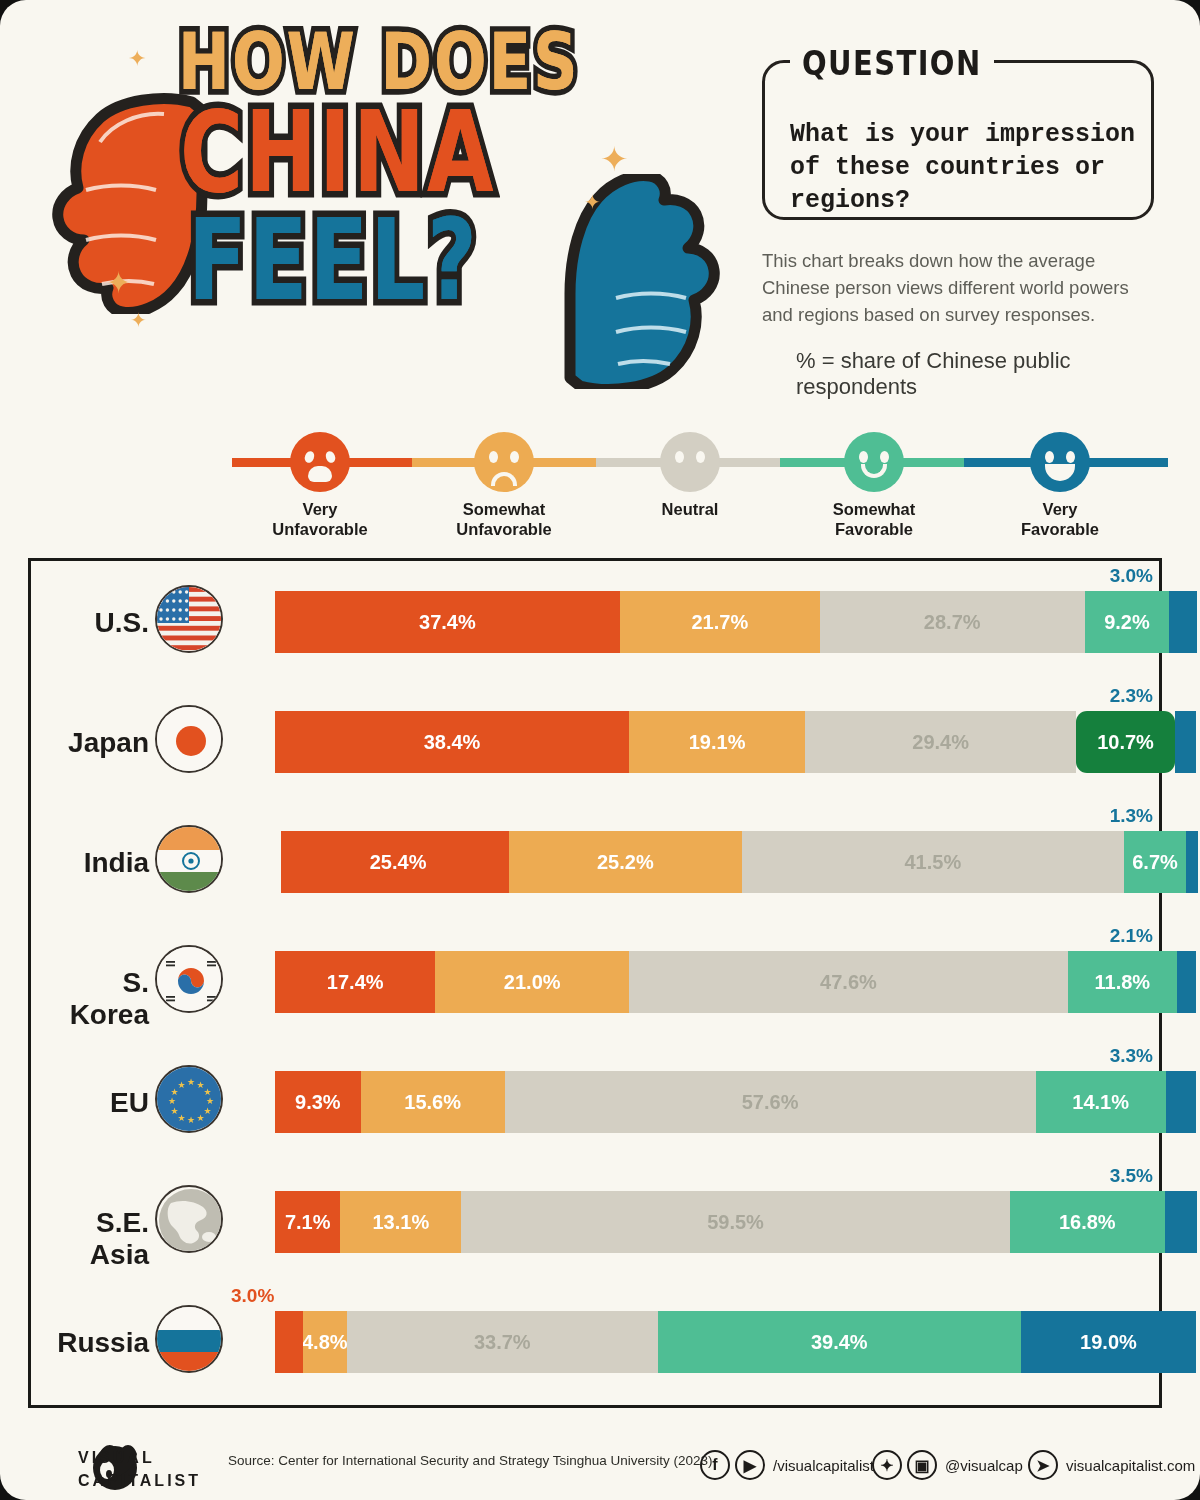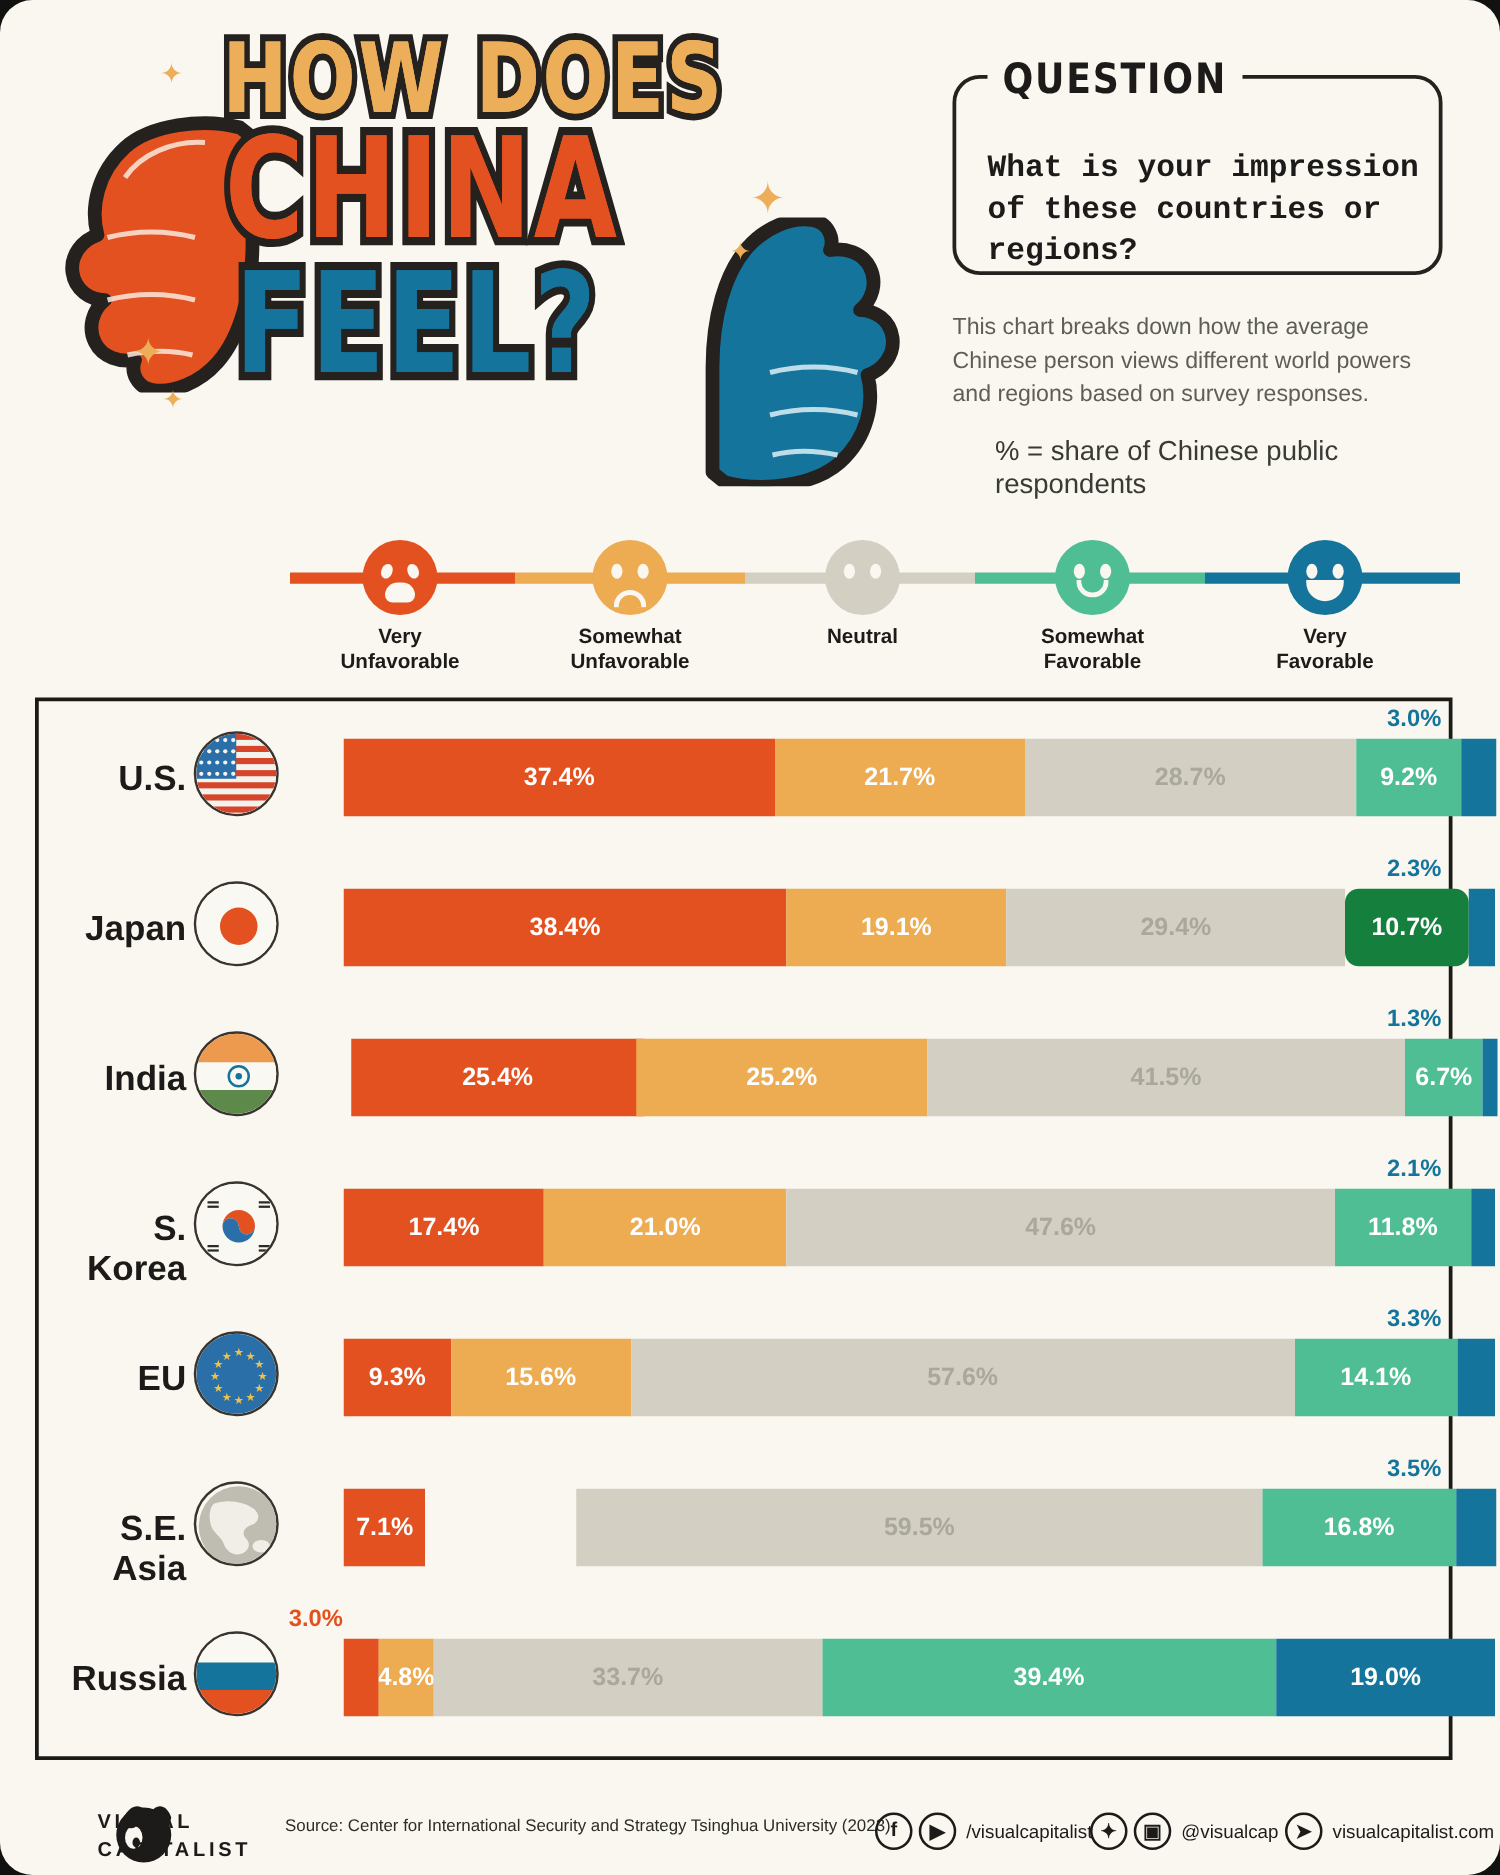--- a/index.html
+++ b/index.html
@@ -392,20 +392,21 @@
       </div>
       <div class="row" style="top: 602px;">
         <div class="row-label">S.E. Asia</div>
         <div class="flag"><svg viewBox="0 0 68 68" width="68" height="68">
             <circle cx="34" cy="34" r="32" fill="#BFBDB2"></circle>
             <path d="M14 16 C24 12 38 14 46 20 C52 25 50 31 44 33 C38 35 36 40 40 44 C44 48 42 54 36 56 C30 58 24 54 22 48 C20 42 14 40 12 34 C10 28 10 20 14 16 Z" fill="#F0EEE7"></path>
             <ellipse cx="52" cy="50" rx="7" ry="5" fill="#F0EEE7"></ellipse>
           </svg></div>
         <div class="bar">
           <div class="seg" style="left: 0px; width: 65.462px; background: rgb(226, 81, 31);">7.1%</div>
+          <div class="seg" style="left: 65.462px; width: 120.782px; background: rgb(237, 171, 82);">13.1%</div>
           <div class="seg neutral" style="left: 186.244px; width: 548.59px; background: rgb(211, 207, 195);">59.5%</div>
           <div class="seg" style="left: 734.834px; width: 154.896px; background: rgb(79, 190, 148);">16.8%</div>
           <div class="seg" style="left: 889.73px; width: 32.27px; background: rgb(21, 116, 155);"></div>
         </div>
         <div class="top-label" style="color: rgb(21, 116, 155); top: 2px; right: 12px;">3.5%</div>
       </div>
       <div class="row" style="top: 722px;">
         <div class="row-label">Russia</div>
         <div class="flag"><svg viewBox="0 0 68 68" width="68" height="68">
             <rect width="68" height="23" fill="#FAF8F3"></rect>

